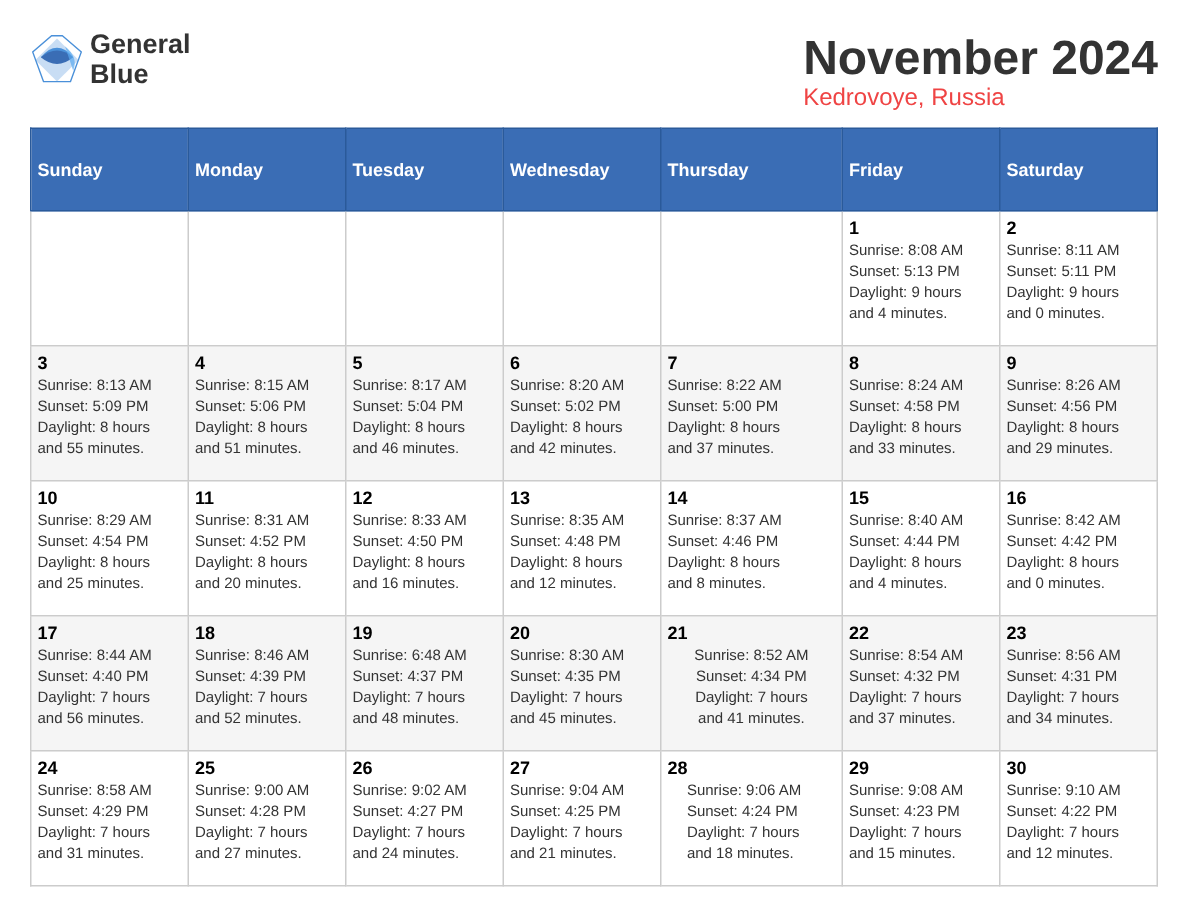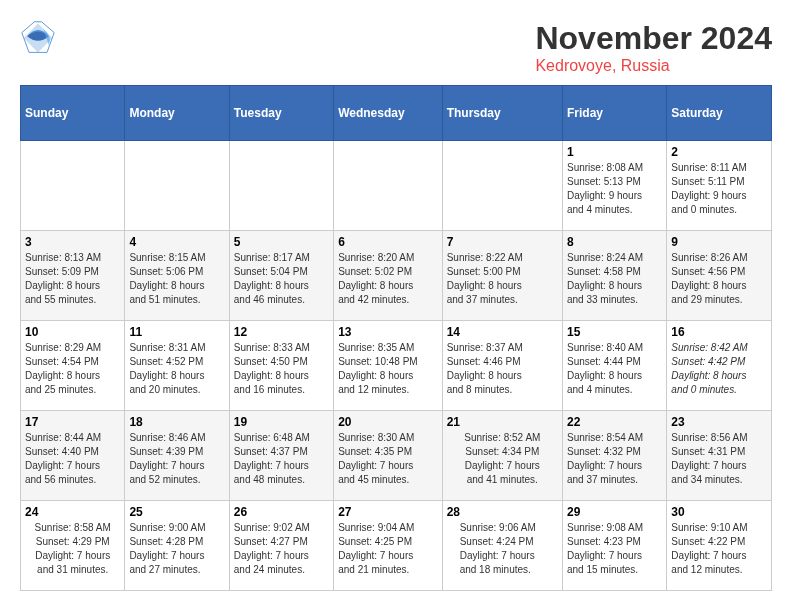--- a/index.html
+++ b/index.html
@@ -93,20 +93,24 @@
 <div class="header-area">
   <div class="logo">
     <svg class="logo-icon" viewBox="0 0 40 40">
       <rect x="0" y="0" width="40" height="40" fill="white"></rect>
       <polygon points="20,4 36,20 20,36 4,20" fill="#4a90d9" opacity="0.3"></polygon>
       <polygon points="24,2 38,14 30,36 10,36 2,14 16,2" fill="none" stroke="#4a90d9" stroke-width="1"></polygon>
       <path d="M8 18 Q20 4 32 18" fill="#4a90d9" stroke="none"></path>
       <path d="M8 18 Q20 8 32 18 Q20 28 8 18" fill="#3a6db5"></path>
       <path d="M26 10 Q36 18 32 28" fill="#5aaaf0" opacity="0.7"></path>
     </svg>
+    <div class="logo-text">
+      <div>General</div>
+      <div>Blue</div>
+    </div>
   </div>
   <div class="title-area">
     <div class="month-title">November 2024</div>
     <div class="subtitle">Kedrovoye, Russia</div>
   </div>
 </div>
 
 <table>
   <thead>
     <tr>
@@ -210,41 +214,41 @@
         <td>
           <span class="day-num">12</span>
           <div class="day-info" style="white-space: pre-line;">Sunrise: 8:33 AM
 Sunset: 4:50 PM
 Daylight: 8 hours
 and 16 minutes.</div>
         </td>
         <td>
           <span class="day-num">13</span>
           <div class="day-info" style="white-space: pre-line;">Sunrise: 8:35 AM
-Sunset: 10:48 PM
+Sunset: 4:48 PM
 Daylight: 8 hours
 and 12 minutes.</div>
         </td>
         <td>
           <span class="day-num">14</span>
           <div class="day-info" style="white-space: pre-line;">Sunrise: 8:37 AM
 Sunset: 4:46 PM
 Daylight: 8 hours
 and 8 minutes.</div>
         </td>
         <td>
           <span class="day-num">15</span>
           <div class="day-info" style="white-space: pre-line;">Sunrise: 8:40 AM
 Sunset: 4:44 PM
 Daylight: 8 hours
 and 4 minutes.</div>
         </td>
         <td>
           <span class="day-num">16</span>
-          <div class="day-info" style="white-space: pre-line; font-style: italic;">Sunrise: 8:42 AM
+          <div class="day-info" style="white-space: pre-line;">Sunrise: 8:42 AM
 Sunset: 4:42 PM
 Daylight: 8 hours
 and 0 minutes.</div>
         </td>
       </tr>
       <tr>
         <td>
           <span class="day-num">17</span>
           <div class="day-info" style="white-space: pre-line;">Sunrise: 8:44 AM
 Sunset: 4:40 PM
@@ -290,21 +294,21 @@
           <span class="day-num">23</span>
           <div class="day-info" style="white-space: pre-line;">Sunrise: 8:56 AM
 Sunset: 4:31 PM
 Daylight: 7 hours
 and 34 minutes.</div>
         </td>
       </tr>
       <tr>
         <td>
           <span class="day-num">24</span>
-          <div class="day-info" style="white-space: pre-line; text-align: center;">Sunrise: 8:58 AM
+          <div class="day-info" style="white-space: pre-line;">Sunrise: 8:58 AM
 Sunset: 4:29 PM
 Daylight: 7 hours
 and 31 minutes.</div>
         </td>
         <td>
           <span class="day-num">25</span>
           <div class="day-info" style="white-space: pre-line;">Sunrise: 9:00 AM
 Sunset: 4:28 PM
 Daylight: 7 hours
 and 27 minutes.</div>

